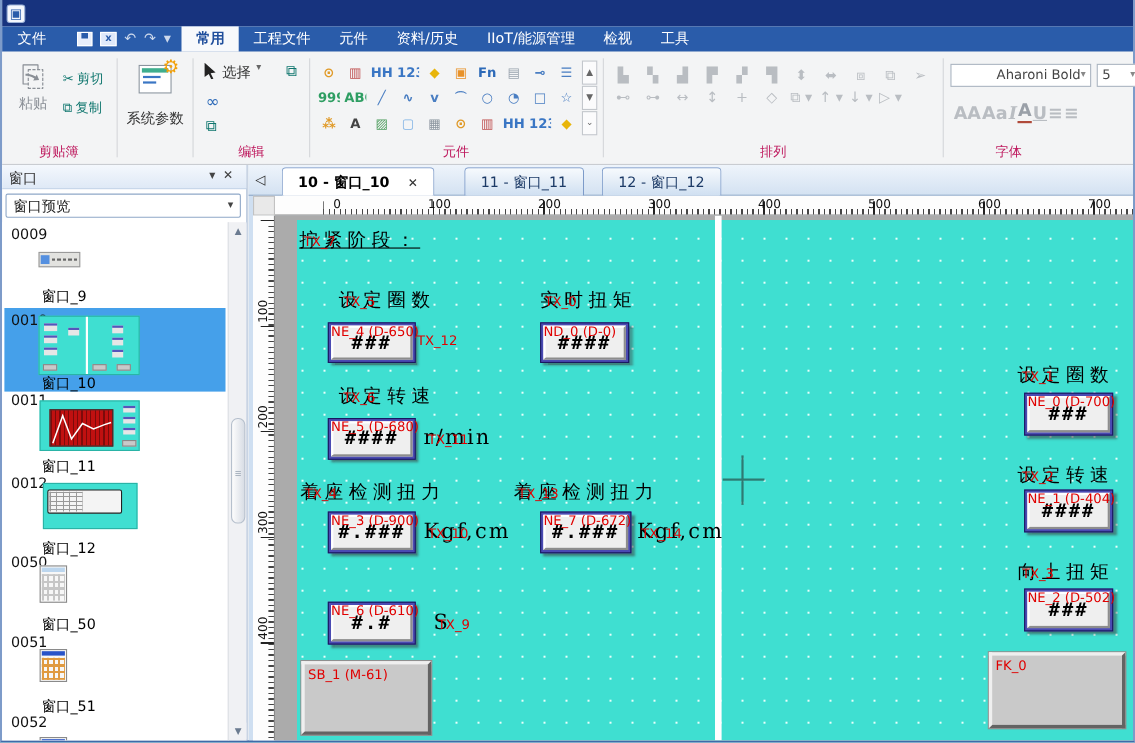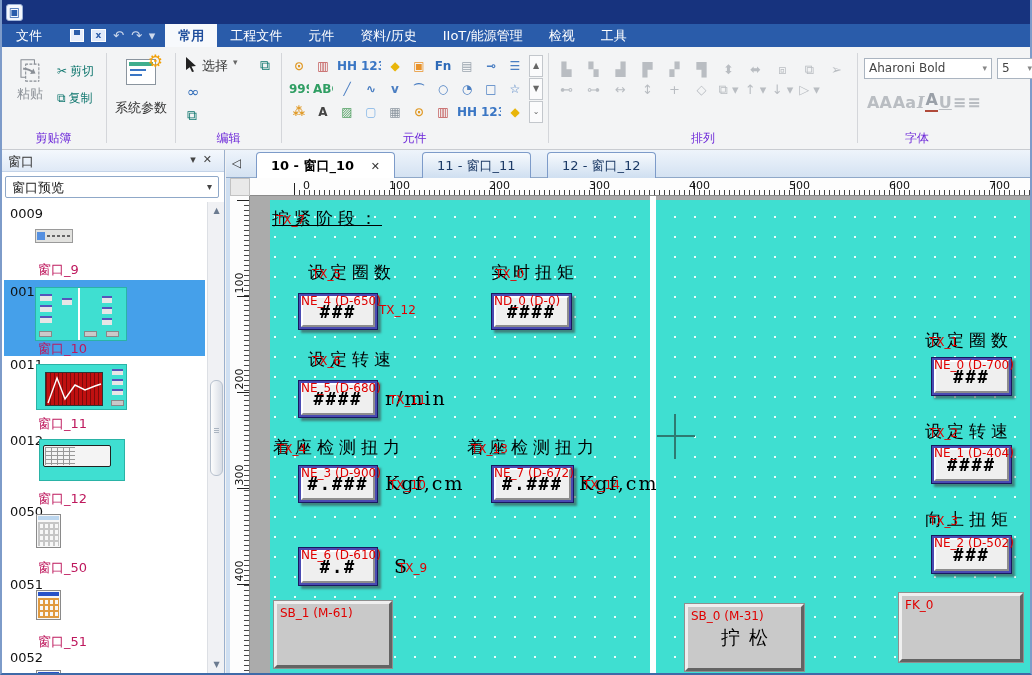--- a/index.html
+++ b/index.html
@@ -24,21 +24,21 @@
   .qsave:before { content:""; position:absolute; left:3px; right:3px; top:0; height:5px; background:#2a5caa; }
   .qexp { width:15px; height:13px; background:#dfe9fa; border:1px solid #fff; color:#2a5caa;
           font-size:9px; line-height:11px; text-align:center; font-weight:bold; }
   .mtab { padding:3px 13px; line-height:17px; color:#fff; }
   .mtab.active { background:#f7f9fc; color:#1f4e9c; font-weight:bold; }
 
   
   .ribbon { position:absolute; left:0; top:47px; right:0; height:103px; background:#f3f4f5; border-bottom:1px solid #c9ccd1; }
   .rgroup { position:absolute; top:0; bottom:0; }
   .rdiv { position:absolute; top:6px; bottom:6px; width:1px; background:#d4d6da; }
-  .rlabel { position:absolute; bottom:2px; left:0; right:0; text-align:center; color:#6d28d9; font-size:12px; }
+  .rlabel { position:absolute; bottom:2px; left:0; right:0; text-align:center; color:#be185d; font-size:12px; }
   .bigbtn { position:absolute; width:52px; text-align:center; color:#8a8f96; }
   .bigbtn .bico { font-size:26px; line-height:30px; display:block; }
   .smallbtn { position:absolute; color:#0f766e; font-size:12px; white-space:nowrap; }
   .smallbtn .sico { margin-right:3px; }
   .sysico { position:relative; width:30px; height:26px; margin:0 auto; background:#fff; border:1px solid #8a949e; }
   .sysico .bar { position:absolute; left:2px; top:2px; right:2px; height:4px; background:#3fae8e; }
   .sysico .l1 { position:absolute; left:3px; top:9px; width:16px; height:2px; background:#3a76c4; }
   .sysico .l2 { position:absolute; left:3px; top:14px; width:12px; height:2px; background:#3a76c4; }
   .sysico .gear { position:absolute; right:-8px; top:-9px; color:#f2a008; font-size:17px; }
   .selrow { position:absolute; display:flex; gap:5px; color:#333; }
@@ -64,21 +64,21 @@
   .lp-head { position:absolute; left:0; top:0; right:0; height:22px;
              background:linear-gradient(#f4f8fd,#dfe9f6); border-bottom:1px solid #c3d3e8;
              color:#333; padding:3px 6px; }
   .lp-head .hbtns { position:absolute; right:5px; top:3px; color:#444; font-size:11px; letter-spacing:7px; }
   .lp-combo { position:absolute; left:3px; top:26px; right:5px; height:22px; background:#fff;
               border:1px solid #8fa8c8; border-radius:2px; padding:2px 6px; color:#222; }
   .lp-combo .car { position:absolute; right:6px; top:4px; color:#444; font-size:10px; }
   .lp-list { position:absolute; left:0; top:52px; right:17px; bottom:0; background:#fff; overflow:hidden; }
   .lp-item { position:absolute; left:0; right:0; }
   .lp-id { position:absolute; left:8px; top:0; color:#111; font-size:13px; }
-  .lp-lbl { position:absolute; left:36px; color:#be185d; font-size:13px; }
+  .lp-lbl { position:absolute; left:36px; color:#000000; font-size:13px; }
   .lp-item.selected .selbg { position:absolute; left:2px; right:2px; top:-4px; bottom:0; background:#45a0ea; }
   .thumb { position:absolute; }
   .scrollv { position:absolute; right:0; top:52px; width:17px; bottom:0; background:#f0f1f4; border-left:1px solid #dcdfe4; }
   .scrollv .arr { position:absolute; left:1px; width:15px; height:15px; color:#6b7b90; font-size:8px;
                   text-align:center; line-height:15px; background:#f0f1f4; }
   .scrollv .thumbv { position:absolute; left:2px; width:13px; border-radius:6px;
                      background:linear-gradient(90deg,#fdfdfd,#d8dde5); border:1px solid #b6c0cd; }
   .scrollv .grip { position:absolute; left:3px; right:3px; top:50%; height:5px;
                    background:repeating-linear-gradient(#aab4c0 0 1px, transparent 1px 2px); }
 
@@ -307,21 +307,21 @@
           <span class="aico">⧉ ▾</span>
           <span class="aico">↑ ▾</span>
           <span class="aico">↓ ▾</span>
           <span class="aico">▷ ▾</span>
         </div>
       <div class="rlabel">排列</div>
     </div>
     <div class="rdiv" style="left:855px;"></div>
 
     <div class="rgroup" style="left:857px;right:0;">
-      <div class="fontsel" style="left:5px;top:11px;width:128px;">
+      <div class="fontsel" style="left:5px;top:11px;width:128px;text-align:right;">
         <span>Aharoni Bold</span>
         <span class="car">▾</span>
       </div>
       <div class="fontsel" style="left:138px;top:11px;width:40px;">
         <span>5</span>
         <span class="car">▾</span>
       </div>
       <div class="fbtns" style="left:8px;top:46px;">
         <span>AA</span>
         <span>Aa</span>
@@ -535,24 +535,20 @@
         </div>
       <div class="nbox" style="left:681px;top:339px;width:81px;height:39px;">
           <span class="bevel"></span>
           <span class="val">###</span>
           <span class="rtag">NE_2 (D-502)</span>
         </div>
 
       <div class="hbtn" style="left:24px;top:405px;width:118px;height:67px;">
           <span class="rtag">SB_1 (M-61)</span>
         </div>
-      <div class="hbtn" style="left:435px;top:408px;width:119px;height:67px;">
-          <span class="rtag">SB_0 (M-31)</span>
-          <span class="lbl">拧松</span>
-        </div>
       <div class="hbtn" style="left:649px;top:397px;width:124px;height:69px;">
           <span class="rtag">FK_0</span>
         </div>
 
       <div class="cross-h" style="left:407px;top:239px;width:38px;"></div>
       <div class="cross-v" style="left:424px;top:218px;height:45px;"></div>
     </div>
   </div>
 </div>
 

